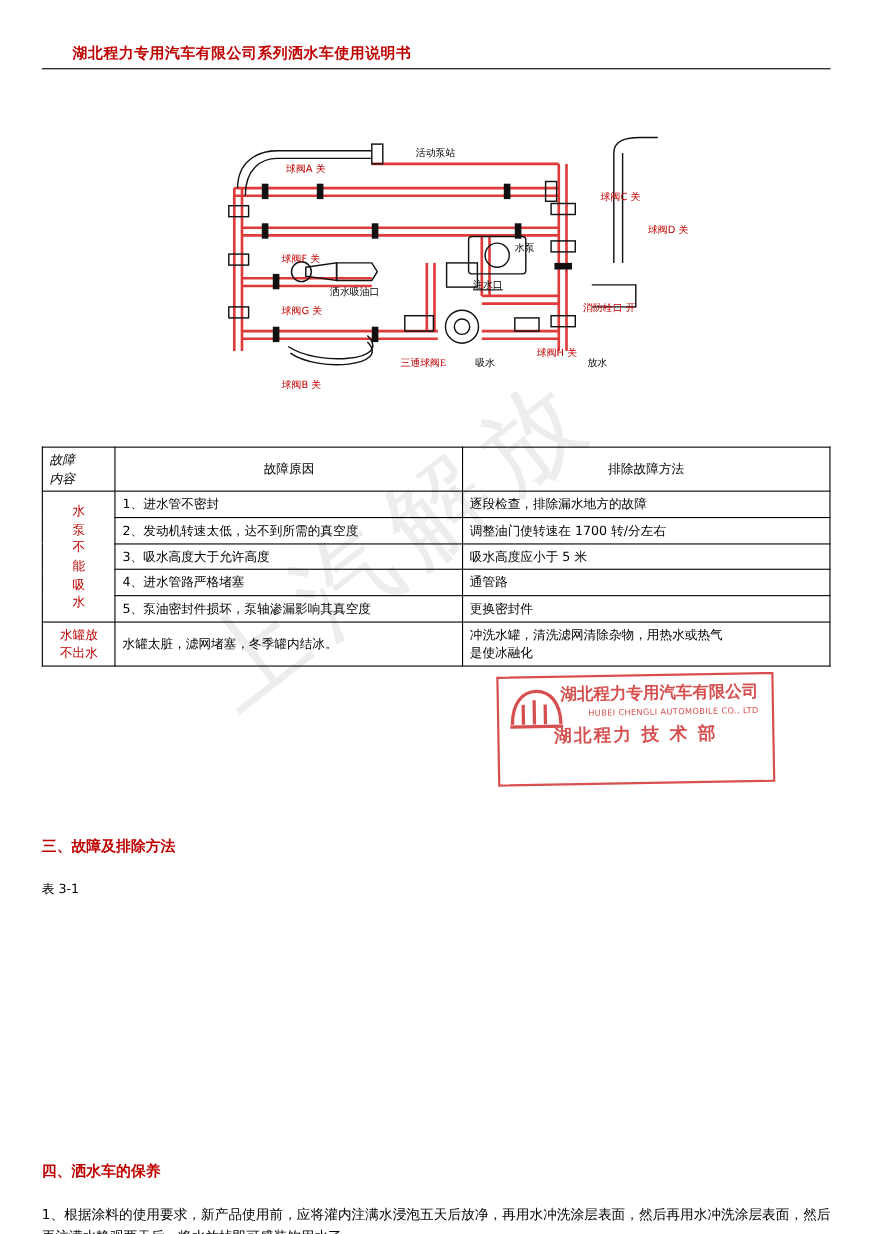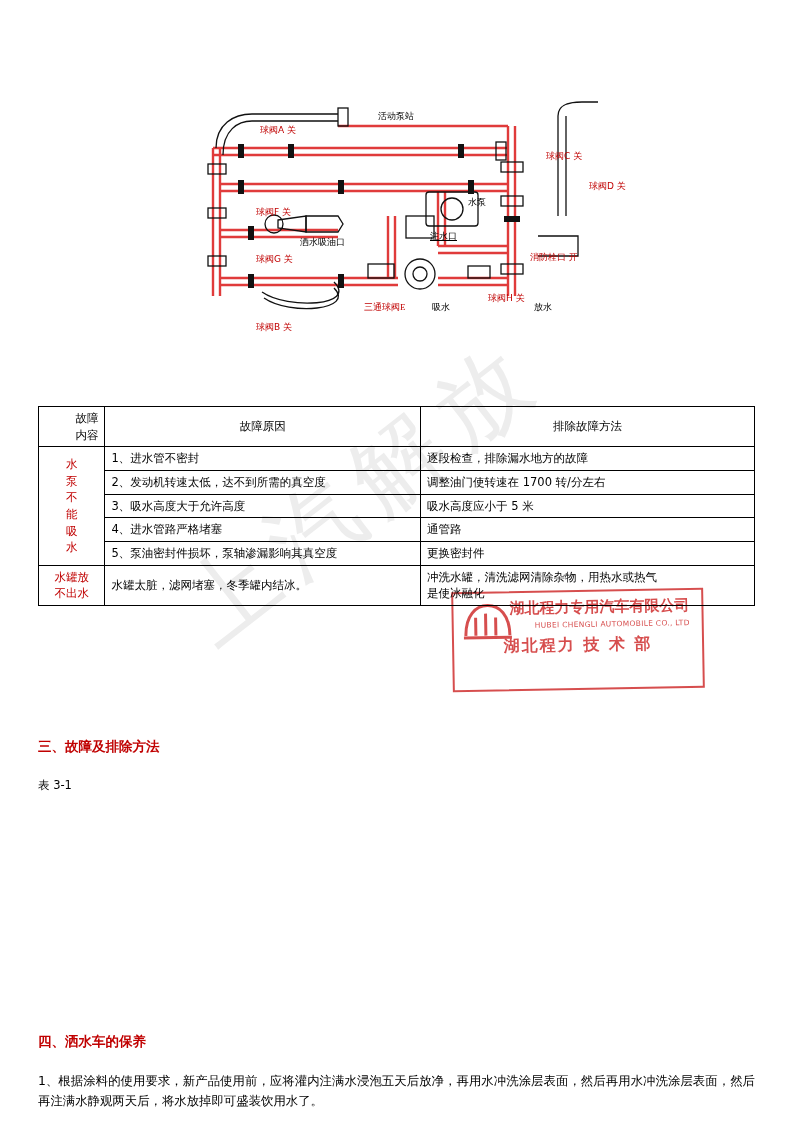--- a/index.html
+++ b/index.html
@@ -138,21 +138,21 @@
   table.fault td {
     border: 1px solid #000;
     padding: 3px 6px;
     vertical-align: middle;
     line-height: 1.45;
   }
   .th-cell {
     text-align: center;
     font-weight: normal;
   }
-  .col-a { width: 56px; text-align: right; }
+  .col-a { width: 56px; text-align: left; font-style: italic; }
   .col-b { width: 320px; }
   .col-c { width: 339px; text-align: center; }
   .vert-label {
     text-align: center;
     color: #c00000;
     line-height: 1.55;
     font-size: 11.5px;
     width: 56px;
   }
   
@@ -183,20 +183,24 @@
   }
   .above { position: relative; z-index: 2; }
 </style>
 </head>
 <body>
 
 <div class="page">
 
   <div class="watermark">上汽解放</div>
 
+  <div class="header above">
+    <div class="header-title">湖北程力专用汽车有限公司系列洒水车使用说明书</div>
+    <div class="header-rule"></div>
+  </div>
 
   <div class="figure-area above">
     <svg class="diagram" viewBox="0 0 717 240">
       <g stroke="#e03b3b" stroke-width="2.4" fill="none">
 
         <path d="M175 52 L175 200"></path>
         <path d="M182 52 L182 200"></path>
         <path d="M175 52 L470 52"></path>
         <path d="M175 59 L470 59"></path>
         <path d="M470 30 L470 200"></path>

